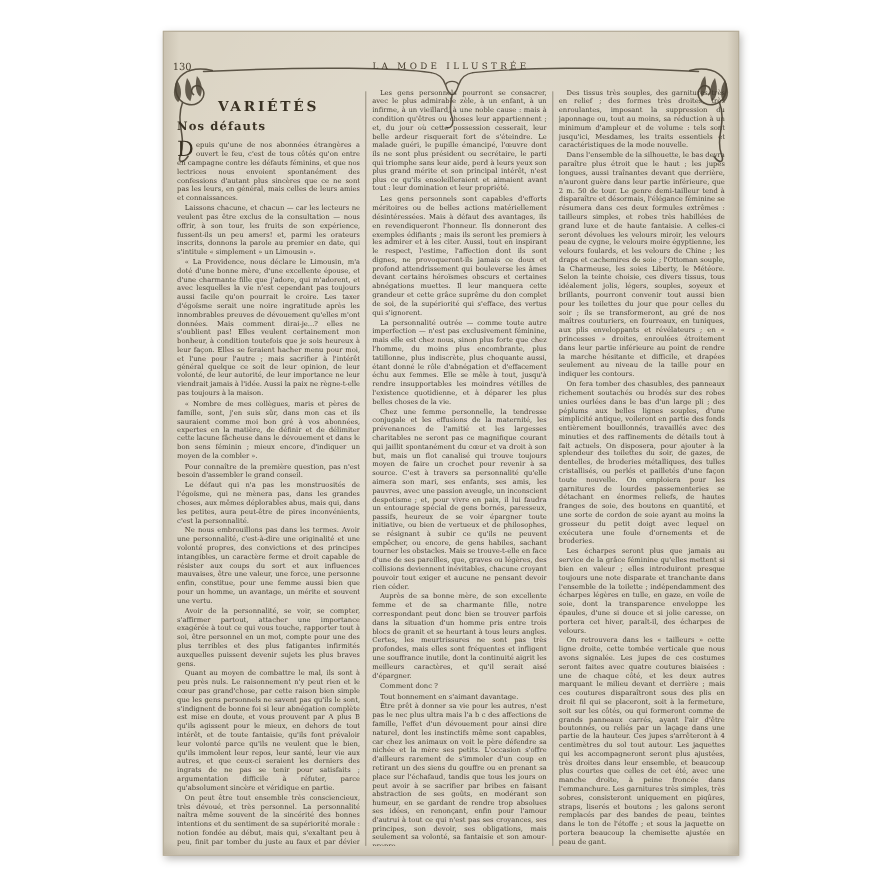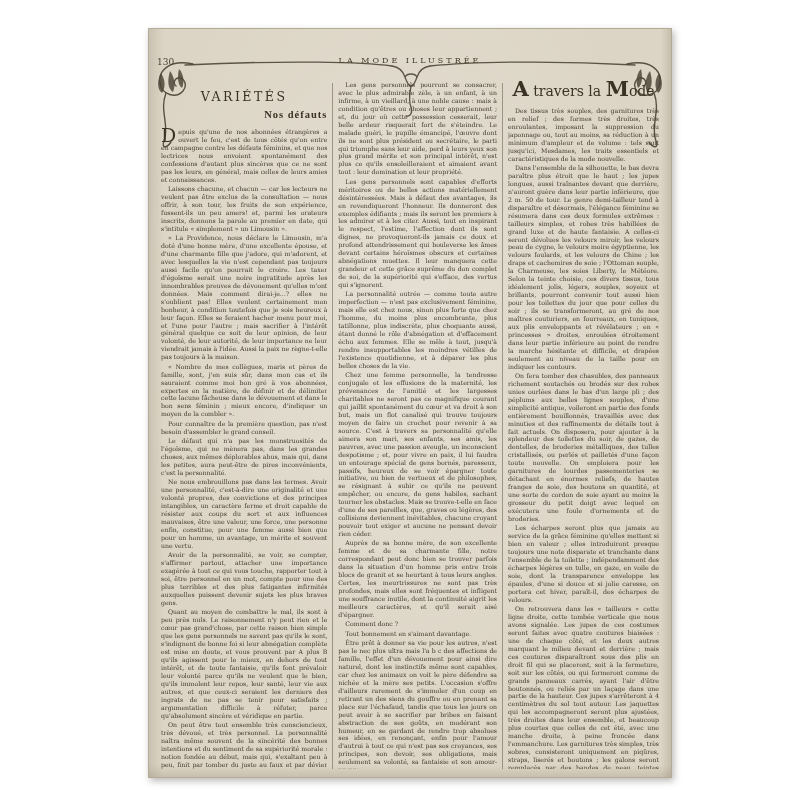--- a/index.html
+++ b/index.html
@@ -39,26 +39,26 @@
   .vrule{flex:0 0 1px;background:rgba(74,64,46,.45);margin-top:2px;}
   .par{
     margin:0 0 1.5px 0;font-size:6.2px;line-height:1.28;text-indent:7px;
     color:#3f382c;
   }
   .first-par{margin:0 0 1.5px 0;font-size:6.2px;line-height:1.28;color:#3f382c;}
   .dropcap{
     float:left;font-size:19px;line-height:15px;padding:0 2px 0 0;color:#3a3224;
   }
   .sec-title{
-    margin:8px 0 5px 0;text-align:center;font-size:12.5px;font-weight:normal;
+    margin:8px 0 5px 0;text-align:center;font-size:12.5px;font-weight:bold;
     letter-spacing:2.5px;color:#3a3224;
   }
   .art-title{
-    margin:0 0 8px 0;text-align:right;font-size:10.5px;font-weight:bold;
-    letter-spacing:1px;color:#3a3224;font-family:Liberation Serif, serif;
+    margin:0 0 8px 0;text-align:left;font-size:10.5px;font-weight:bold;
+    letter-spacing:1px;color:#3a3224;
   }
   .mode-title{
     margin:1px 0 8px 0;text-align:center;font-size:14px;color:#3a3224;
     white-space:nowrap;
   }
   .mode-title .init{font-size:21px;line-height:14px;font-weight:bold;}
 </style>
 </head>
 <body>
 
@@ -122,21 +122,20 @@
           <p class="par">Comment donc ?</p>
           <p class="par">Tout bonnement en s'aimant davantage.</p>
           <p class="par">Être prêt à donner sa vie pour les autres, n'est pas le nec plus ultra mais l'a b c des affections de famille, l'effet d'un dévouement pour ainsi dire naturel, dont les instinctifs même sont capables, car chez les animaux on voit le père défendre sa nichée et la mère ses petits. L'occasion s'offre d'ailleurs rarement de s'immoler d'un coup en retirant un des siens du gouffre ou en prenant sa place sur l'échafaud, tandis que tous les jours on peut avoir à se sacrifier par bribes en faisant abstraction de ses goûts, en modérant son humeur, en se gardant de rendre trop absolues ses idées, en renonçant, enfin pour l'amour d'autrui à tout ce qui n'est pas ses croyances, ses principes, son devoir, ses obligations, mais seulement sa volonté, sa fantaisie et son amour-propre.</p>
         </div>
 
     </div>
 
     <div class="vrule"></div>
 
     <div class="col col-3">
-      <div class="mode-title"><span class="init">A</span><span> travers la </span><span class="init">M</span><span>ode</span></div>
       <div>
           <p class="par">Des tissus très souples, des garnitures très en relief ; des formes très droites, très enroulantes, imposant la suppression du japonnage ou, tout au moins, sa réduction à un minimum d'ampleur et de volume : tels sont jusqu'ici, Mesdames, les traits essentiels et caractéristiques de la mode nouvelle.</p>
           <p class="par">Dans l'ensemble de la silhouette, le bas devra paraître plus étroit que le haut ; les jupes longues, aussi traînantes devant que derrière, n'auront guère dans leur partie inférieure, que 2 m. 50 de tour. Le genre demi-tailleur tend à disparaître et désormais, l'élégance féminine se résumera dans ces deux formules extrêmes : tailleurs simples, et robes très habillées de grand luxe et de haute fantaisie. A celles-ci seront dévolues les velours miroir, les velours peau de cygne, le velours moire égyptienne, les velours foulards, et les velours de Chine ; les draps et cachemires de soie ; l'Ottoman souple, la Charmeuse, les soies Liberty, le Météore. Selon la teinte choisie, ces divers tissus, tous idéalement jolis, légers, souples, soyeux et brillants, pourront convenir tout aussi bien pour les toilettes du jour que pour celles du soir ; ils se transformeront, au gré de nos maîtres couturiers, en fourreaux, en tuniques, aux plis enveloppants et révélateurs ; en « princesses » droites, enroulées étroitement dans leur partie inférieure au point de rendre la marche hésitante et difficile, et drapées seulement au niveau de la taille pour en indiquer les contours.</p>
           <p class="par">On fera tomber des chasubles, des panneaux richement soutachés ou brodés sur des robes unies ourlées dans le bas d'un large pli ; des péplums aux belles lignes souples, d'une simplicité antique, voileront en partie des fonds entièrement bouillonnés, travaillés avec des minuties et des raffinements de détails tout à fait actuels. On disposera, pour ajouter à la splendeur des toilettes du soir, de gazes, de dentelles, de broderies métalliques, des tulles cristallisés, ou perlés et pailletés d'une façon toute nouvelle. On emploiera pour les garnitures de lourdes passementeries se détachant en énormes reliefs, de hautes franges de soie, des boutons en quantité, et une sorte de cordon de soie ayant au moins la grosseur du petit doigt avec lequel on exécutera une foule d'ornements et de broderies.</p>
           <p class="par">Les écharpes seront plus que jamais au service de la grâce féminine qu'elles mettent si bien en valeur ; elles introduiront presque toujours une note disparate et tranchante dans l'ensemble de la toilette ; indépendamment des écharpes légères en tulle, en gaze, en voile de soie, dont la transparence enveloppe les épaules, d'une si douce et si jolie caresse, on portera cet hiver, paraît-il, des écharpes de velours.</p>
           <p class="par">On retrouvera dans les « tailleurs » cette ligne droite, cette tombée verticale que nous avons signalée. Les jupes de ces costumes seront faites avec quatre coutures biaisées : une de chaque côté, et les deux autres marquant le milieu devant et derrière ; mais ces coutures disparaîtront sous des plis en droit fil qui se placeront, soit à la fermeture, soit sur les côtés, ou qui formeront comme de grands panneaux carrés, ayant l'air d'être boutonnés, ou reliés par un laçage dans une partie de la hauteur. Ces jupes s'arrêteront à 4 centimètres du sol tout autour. Les jaquettes qui les accompagneront seront plus ajustées, très droites dans leur ensemble, et beaucoup plus courtes que celles de cet été, avec une manche droite, à peine froncée dans l'emmanchure. Les garnitures très simples, très sobres, consisteront uniquement en piqûres, straps, liserés et boutons ; les galons seront remplacés par des bandes de peau, teintes dans le ton de l'étoffe ; et sous la jaquette on portera beaucoup la chemisette ajustée en peau de gant.</p>
         </div>
     </div>
 
   </div>

